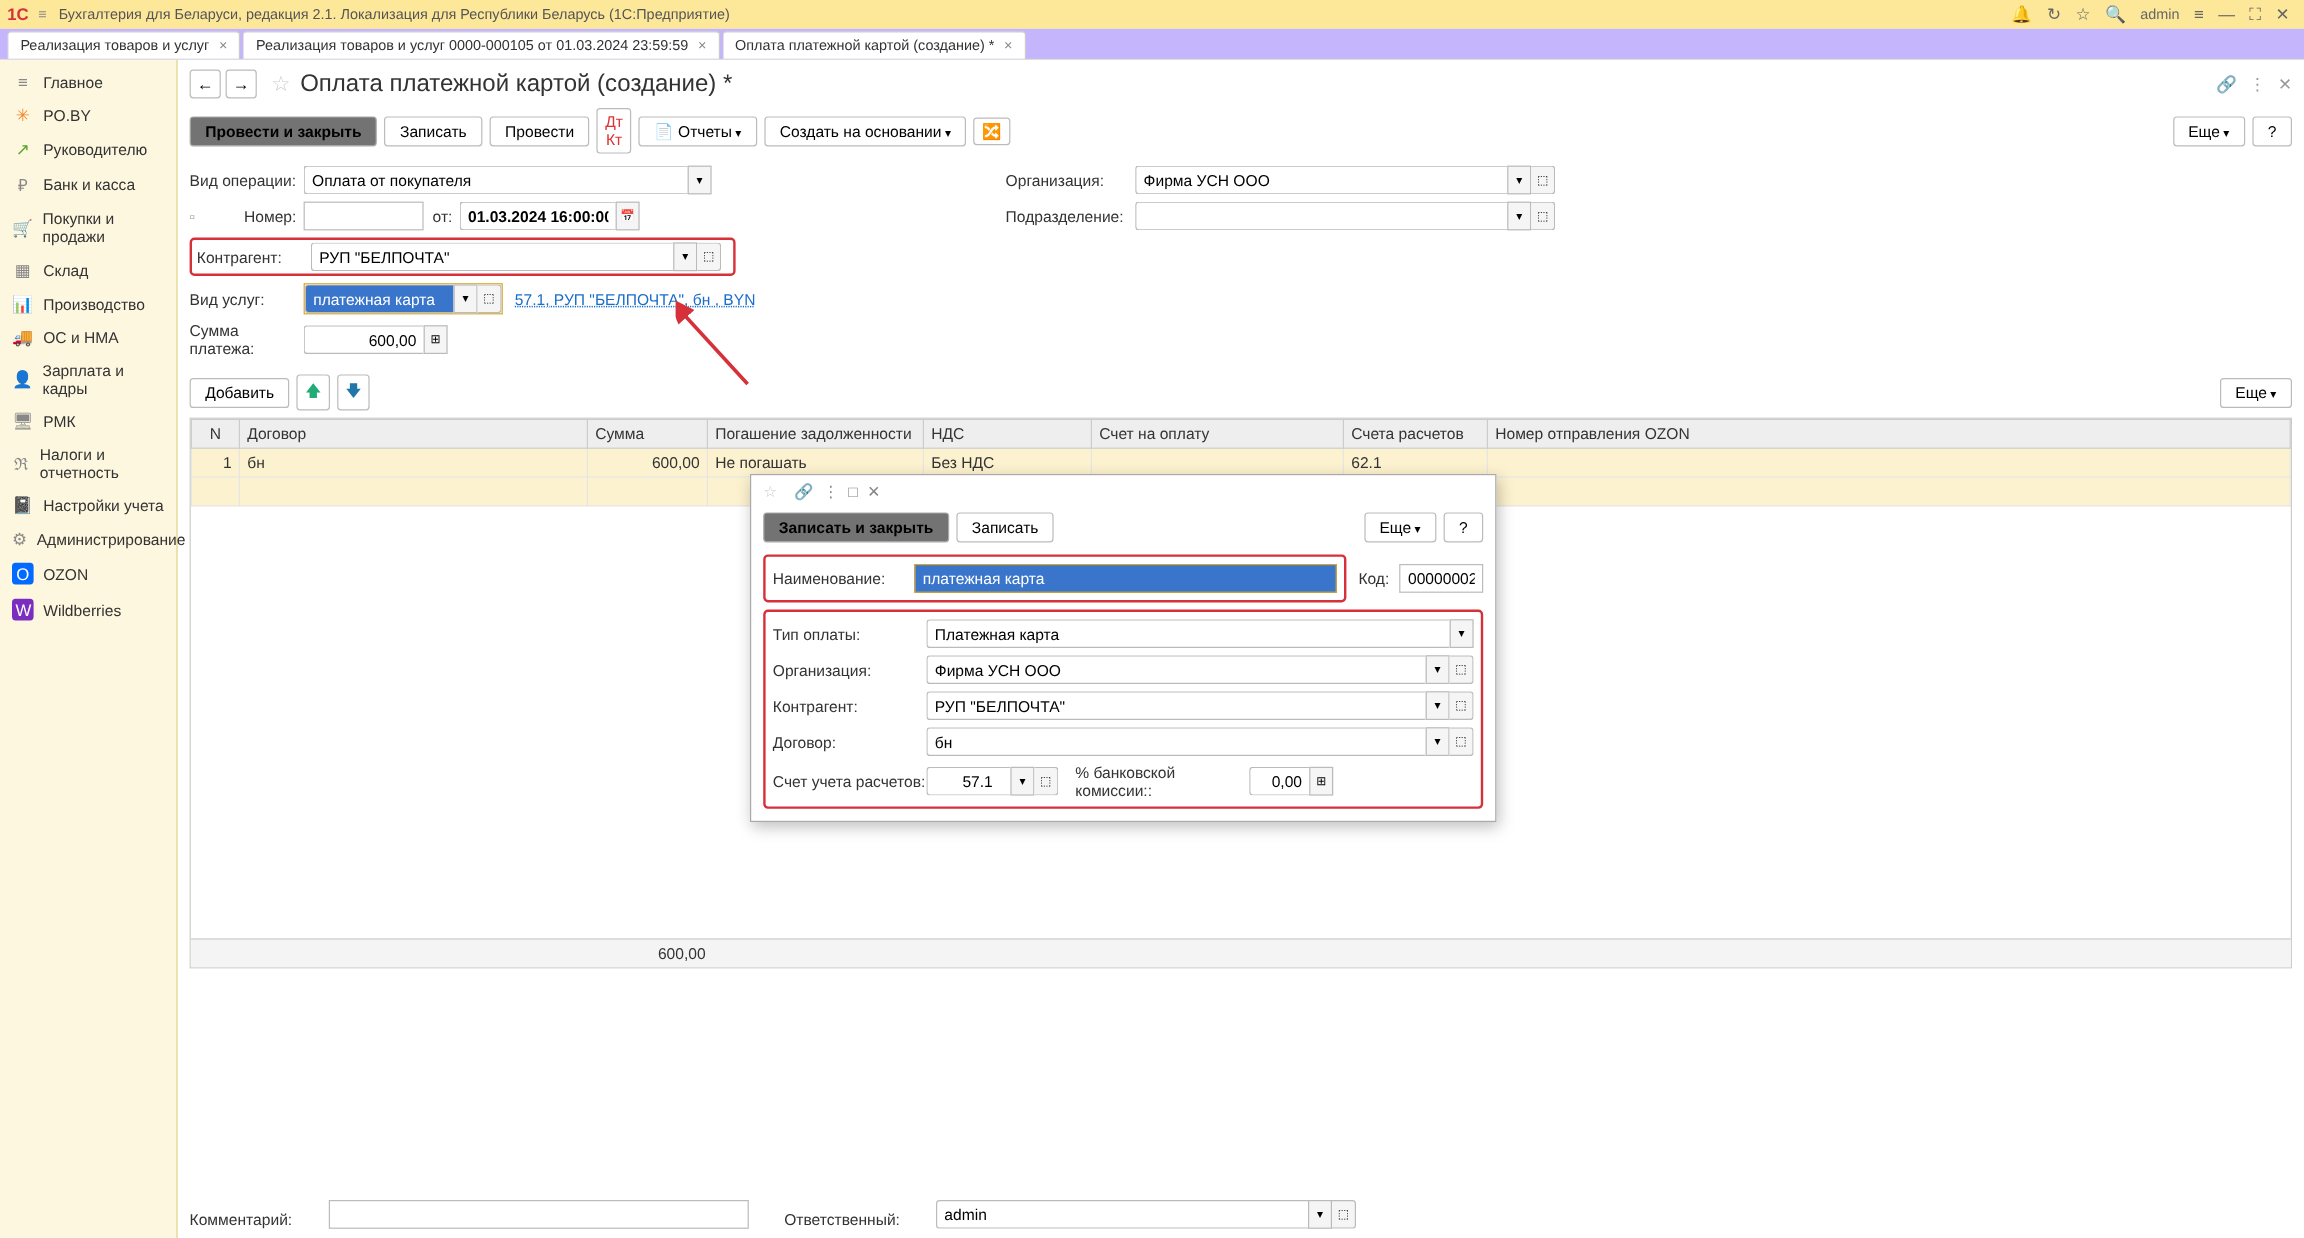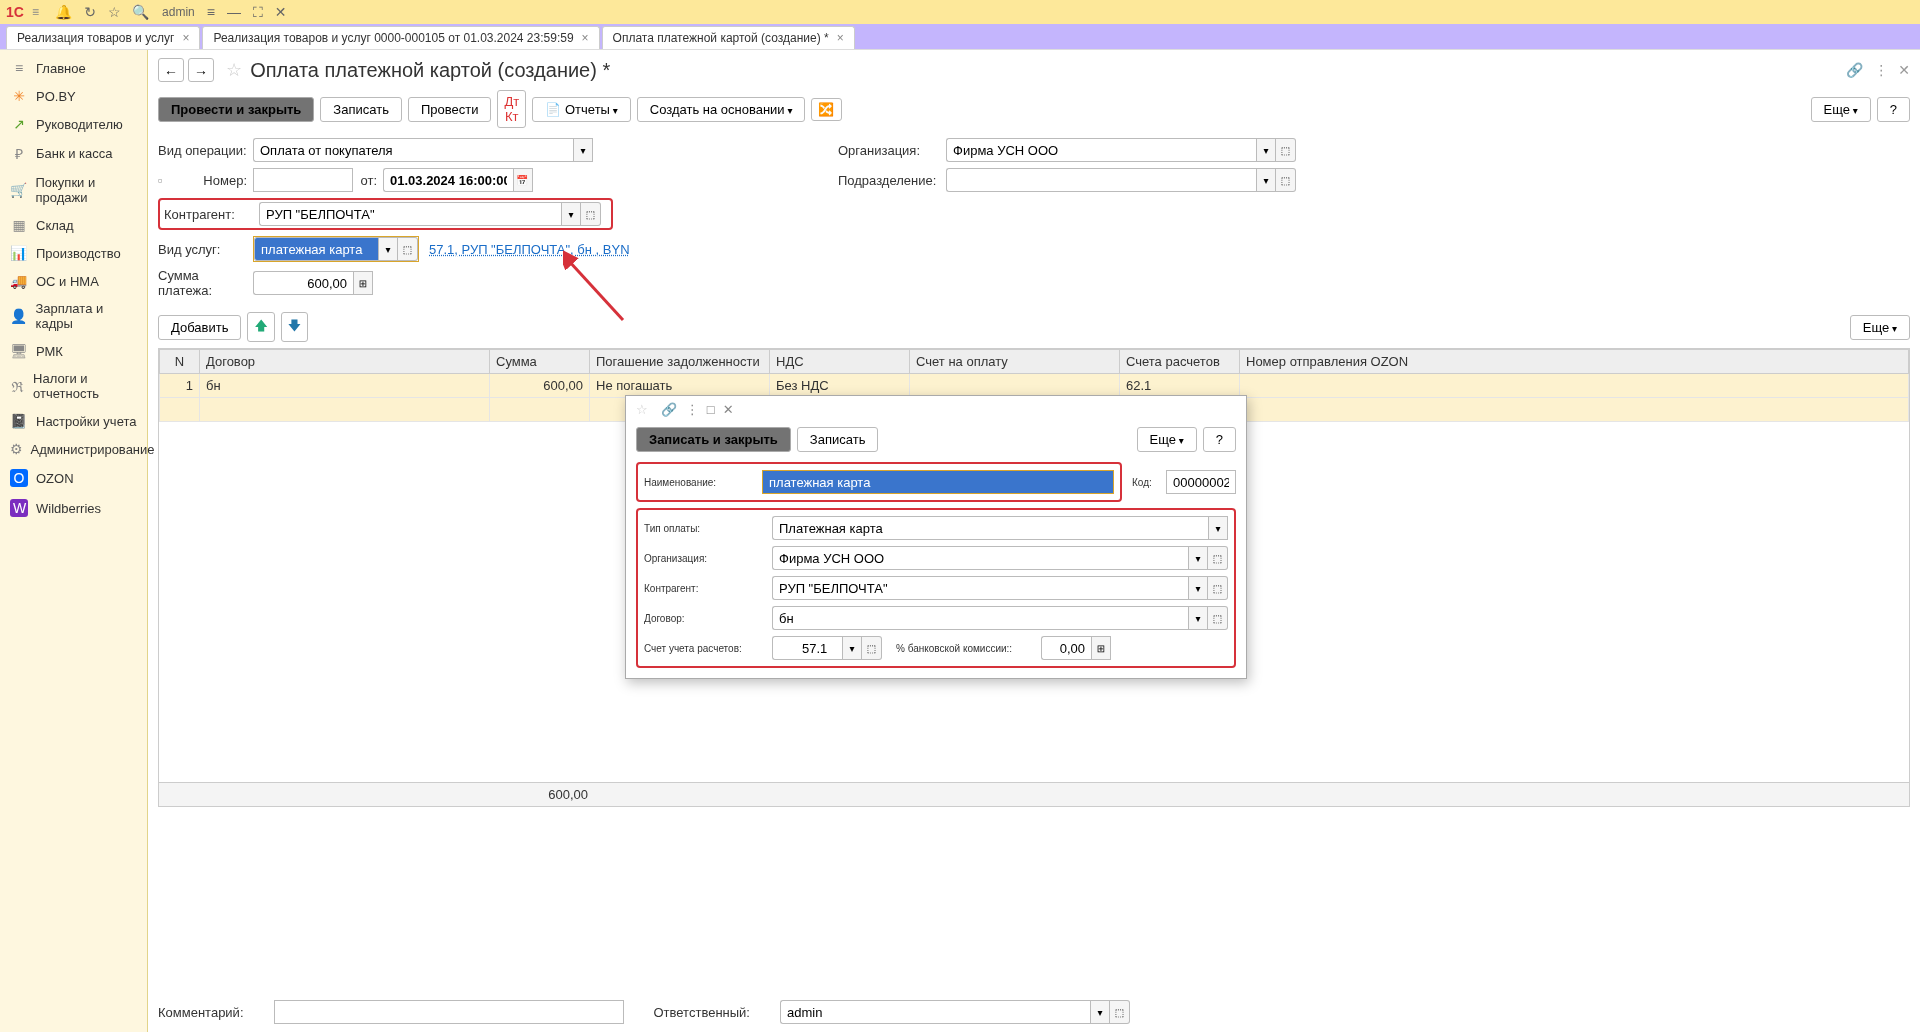--- a/index.html
+++ b/index.html
@@ -65,46 +65,47 @@
   .red-arrow { position: absolute; left: 415px; top: 200px; pointer-events:none; z-index:5;}
   
   
   .tbl-toolbar { display: flex; gap: 6px; margin: 8px 0 6px; align-items: center; }
   .tbl { width: 100%; border: 1px solid #ccc; border-collapse: collapse; font-size: 13px; }
   .tbl th { background: #eee; border: 1px solid #ccc; padding: 4px 6px; text-align: left; font-weight: normal; }
   .tbl td { border: 1px solid #e5e5e5; padding: 4px 6px; background: #fdf2cf; }
   .tbl td.num { text-align: right; }
   
   
-  .bottom-row { display: flex; gap: 30px; align-items:center; position:absolute; bottom:8px; left:10px; right:10px; }
+  .bottom-row { display: flex; gap: 30px; align-items:flex-end; position:absolute; bottom:8px; left:10px; right:10px; }
   
   
   .dialog { position: absolute; left: 477px; top: 345px; width: 622px; background: #fff; border: 1px solid #aaa; box-shadow: 2px 4px 12px rgba(0,0,0,0.25); z-index:10; }
   .dialog-head { display: flex; align-items: center; padding: 6px 10px; }
   .dialog-head .star { color: #ccc; margin-right: 6px; }
   .dialog-head .dlg-title { font-size: 17px; flex: 1; }
   .dialog-head .dlg-icon { color: #888; margin-left: 8px; cursor: pointer; font-size:13px; }
   .dialog-toolbar { display: flex; gap: 6px; padding: 4px 10px; align-items:center; }
   .dialog-body { padding: 6px 10px 10px; }
   .dlg-red-box { border: 2px solid #d6313a; padding: 6px 6px; border-radius: 4px; }
   .dlg-row { display: flex; align-items: center; margin-bottom: 6px; }
-  .dlg-row label { width: 128px; font-size: 10px; }
+  .dlg-row label { width: 128px; font-size: 13px; }
   .dlg-row .after { margin-left: 10px; display:flex; align-items:center; }
   .num-fld { text-align:right; }
   
   .tbl-wrap { border:1px solid #ccc; }
   .tbl-sumrow { background:#f4f4f4; border-top:1px solid #ccc; display:flex; font-size:13px; }
   .tbl-sumrow div { padding:4px 6px; }
 </style>
 </head>
 <body>
 
 <div class="titlebar">
   <span class="logo">1С</span>
   <span class="hamburger">≡</span>
+  <span class="title-text">Бухгалтерия для Беларуси, редакция 2.1. Локализация для Республики Беларусь   (1С:Предприятие)</span>
   <span class="tb-icon">🔔</span>
   <span class="tb-icon">↻</span>
   <span class="tb-icon">☆</span>
   <span class="tb-icon">🔍</span>
   <span class="user">admin</span>
   <span class="tb-icon">≡</span>
   <span class="tb-icon">—</span>
   <span class="tb-icon">⛶</span>
   <span class="tb-icon">✕</span>
 </div>

